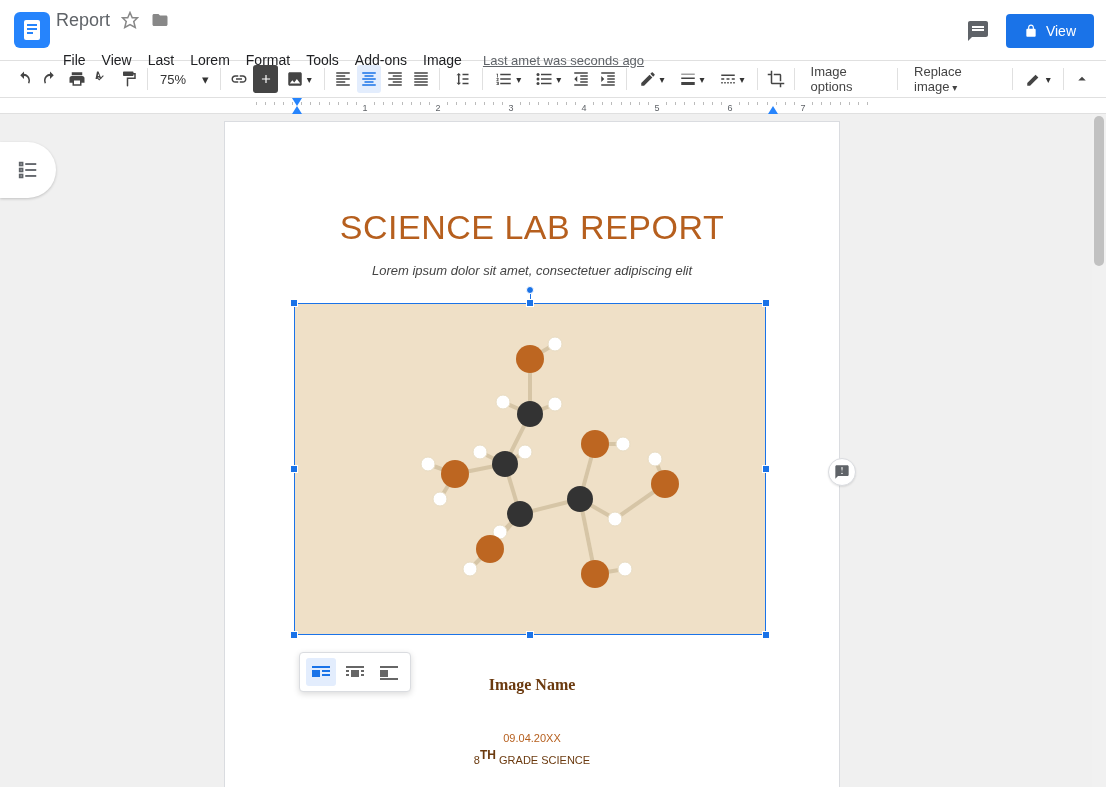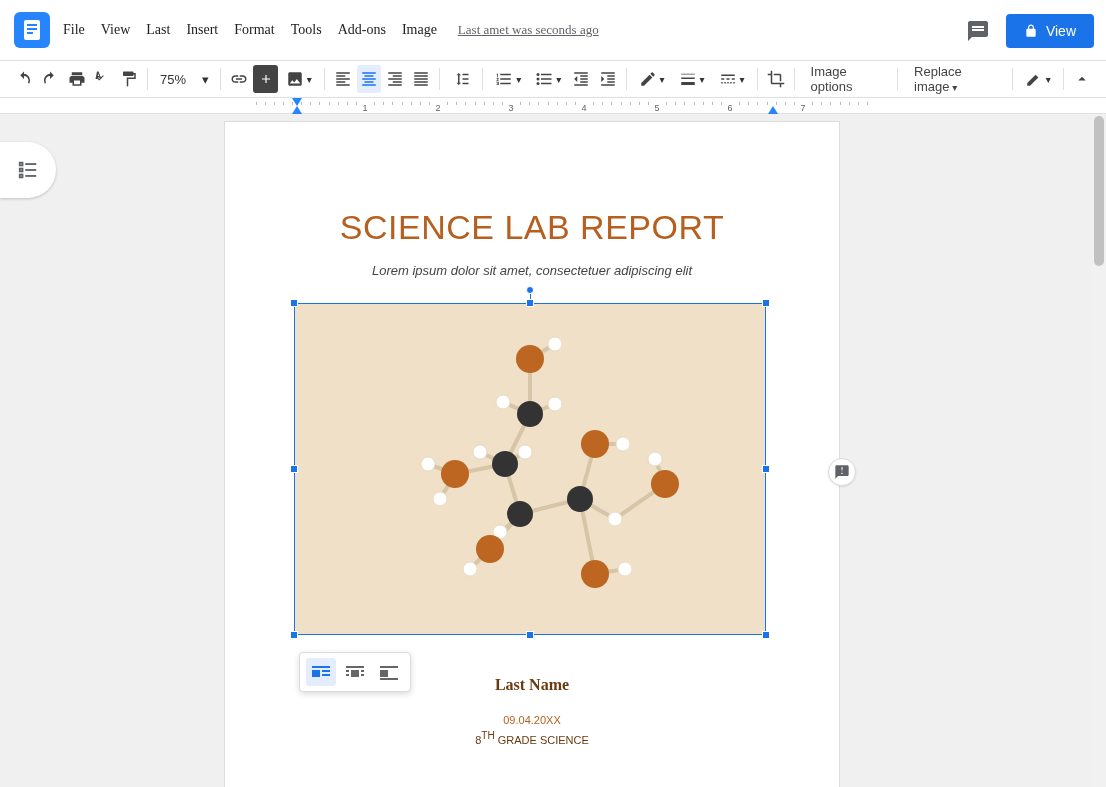--- a/index.html
+++ b/index.html
@@ -5,21 +5,21 @@
   * { box-sizing: border-box; margin: 0; padding: 0; }
   body { font-family: Arial, sans-serif; background: #fff; overflow: hidden; width: 1106px; height: 787px; position: relative; }
   
   .header { display: flex; align-items: flex-start; padding: 8px 12px 0 12px; background: #fff; height: 60px; }
   .logo-box { width: 40px; height: 50px; display: flex; align-items: flex-start; justify-content: center; padding-top: 4px; }
   .docs-logo { width: 36px; height: 36px; background: #2684fc; border-radius: 6px; display: flex; align-items: center; justify-content: center; }
   .title-area { flex: 1; padding-left: 4px; }
   .title-row { display: flex; align-items: center; gap: 10px; height: 24px; }
   .doc-title { font-size: 18px; color: #5f6368; font-weight: 400; }
   .star-icon, .folder-icon { color: #777; width: 20px; height: 20px; display: flex; align-items: center; justify-content: center; }
-  .menu-row { display: flex; align-items: center; gap: 2px; margin-top: 10px; font-family: Liberation Serif, serif; }
+  .menu-row { display: flex; align-items: center; gap: 2px; margin-top: 16px; }
   .menu-item { font-size: 14px; color: #202124; padding: 4px 7px; cursor: pointer; }
   .last-edit { font-size: 13px; color: #5f6368; text-decoration: underline; padding-left: 12px; cursor: pointer; }
   .header-right { display: flex; align-items: center; gap: 16px; padding-top: 6px; }
   .share-btn { background: #1a73e8; color: #fff; border: none; border-radius: 4px; padding: 9px 18px; font-size: 14px; font-weight: 500; display: flex; align-items: center; gap: 8px; cursor: pointer; }
   .comment-icon-hdr { color: #5f6368; }
 
   .toolbar { height: 38px; border-top: 1px solid #e0e0e0; border-bottom: 1px solid #e0e0e0; display: flex; align-items: center; padding: 0 12px; gap: 2px; background: #fff; }
   .tb-btn { width: 28px; height: 28px; display: flex; align-items: center; justify-content: center; color: #333; cursor: pointer; border-radius: 3px; font-size: 15px; }
   .tb-btn.w { width: auto; padding: 0 6px; gap: 3px; }
   .tb-btn.active { background: #e3edfd; color: #1a73e8; }
@@ -51,23 +51,23 @@
   .h-w { top: 50%; left: -5px; margin-top:-4px;} .h-e { top: 50%; right: -5px; margin-top:-4px;}
   .h-sw { bottom: -5px; left: -5px;} .h-s { bottom:-5px; left:50%; margin-left:-4px;} .h-se{bottom:-5px;right:-5px;}
   .rot-handle { position:absolute; width:8px;height:8px; border-radius:50%; background:#1a73e8; border:1px solid #fff; top:-18px; left:50%; margin-left:-4px;}
   .rot-line {position:absolute; width:1px; height:10px; background:#1a73e8; top:-10px; left:50%;}
 
   .wrap-toolbar { position: absolute; left: 74px; top: 530px; width: 112px; height: 40px; background: #fff; border: 1px solid #dadce0; border-radius: 4px; box-shadow: 0 2px 6px rgba(0,0,0,0.15); display: flex; align-items: center; justify-content: space-around; padding: 0 4px;}
   .wrap-opt { width: 30px; height: 28px; display:flex;align-items:center;justify-content:center; border-radius:3px; cursor:pointer;}
   .wrap-opt.active { background:#e3edfd;}
 
   .your-name { text-align:center; font-size:16px; font-weight:bold; color:#6b3a0f; margin-top: 398px; font-family: Georgia, serif;}
-  .date-ln { text-align:center; font-size:11px; color:#b65f1e; margin-top:20px;}
+  .date-ln { text-align:center; font-size:11px; color:#b65f1e; margin-top:38px;}
   .grade-ln { text-align:center; font-size:11px; color:#6b3a0f; margin-top:4px;}
-  .grade-ln sup {font-size:10px;}
+  .grade-ln sup {font-size:12px;font-weight:bold;}
 
   .scrollbar-v { position:absolute; right:0; top:0; width:14px; height:100%; background:#f1f1f1;}
   .scrollbar-thumb-v { position:absolute; top:2px; left:2px; width:10px; height:150px; background:#c1c1c1; border-radius:5px;}
   .page-ticks { position:absolute; left:7px; top:8px; width:6px; bottom:0;}
   
   svg { display:block; }
 </style>
 </head>
 <body>
 
@@ -76,25 +76,38 @@
     <div class="docs-logo">
       <svg width="20" height="24" viewBox="0 0 20 24">
           <rect x="2" y="2" width="16" height="20" rx="2" fill="#fff"></rect>
           <rect x="5" y="6" width="10" height="2" fill="#2684fc"></rect>
           <rect x="5" y="10" width="10" height="2" fill="#2684fc"></rect>
           <rect x="5" y="14" width="6" height="2" fill="#2684fc"></rect>
         </svg>
     </div>
   </div>
   <div class="title-area">
+    <div class="title-row">
+      <span class="doc-title">Report</span>
+      <span class="star-icon">
+        <svg width="18" height="18" viewBox="0 0 24 24" fill="none" stroke="#888" stroke-width="2">
+            <polygon points="12,2 15,9 22,9 17,14 19,22 12,18 5,22 7,14 2,9 9,9"></polygon>
+          </svg>
+      </span>
+      <span class="folder-icon">
+        <svg width="18" height="18" viewBox="0 0 24 24" fill="#888">
+            <path d="M10 4H4c-1.1 0-2 .9-2 2v12c0 1.1.9 2 2 2h16c1.1 0 2-.9 2-2V8c0-1.1-.9-2-2-2h-8l-2-2z"></path>
+          </svg>
+      </span>
+    </div>
     <div class="menu-row">
       <span class="menu-item">File</span>
       <span class="menu-item">View</span>
       <span class="menu-item">Last</span>
-      <span class="menu-item">Insert</span>
+      <span class="menu-item">Lorem</span>
       <span class="menu-item">Format</span>
       <span class="menu-item">Tools</span>
       <span class="menu-item">Add-ons</span>
       <span class="menu-item">Image</span>
       <span class="last-edit">Last amet was seconds ago</span>
     </div>
   </div>
   <div class="header-right">
     <span class="comment-icon-hdr">
       <svg width="24" height="24" viewBox="0 0 24 24" fill="#5f6368">
@@ -455,21 +468,21 @@
         </div>
       <div class="wrap-opt">
           <svg width="20" height="16" viewBox="0 0 20 16">
             <rect x="1" y="2" width="18" height="2" fill="#666"></rect>
             <rect x="1" y="6" width="8" height="7" fill="#666"></rect>
             <rect x="1" y="14" width="18" height="2" fill="#666"></rect>
           </svg>
         </div>
     </div>
 
-    <div class="your-name">Last Name</div>
+    <div class="your-name">Image Name</div>
     <div class="date-ln">09.04.20XX</div>
     <div class="grade-ln"><span>8</span><sup>TH</sup><span> GRADE SCIENCE</span></div>
   </div>
 
   <div class="comment-bubble">
     <svg width="16" height="16" viewBox="0 0 24 24" fill="#5f6368">
         <path d="M20 2H4c-1.1 0-2 .9-2 2v18l4-4h14c1.1 0 2-.9 2-2V4c0-1.1-.9-2-2-2zM13 11h-2V5h2v6zm0 4h-2v-2h2v2z"></path>
         <path d="M19 13h-6v6h-2v-6H5v-2h6V5h2v6h6v2z" fill="#5f6368" opacity="0"></path>
         <text x="12" y="15" text-anchor="middle" font-size="14" fill="#5f6368">+</text>
       </svg>

